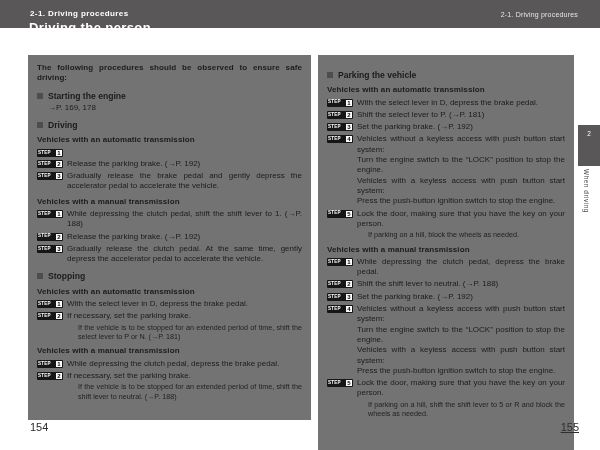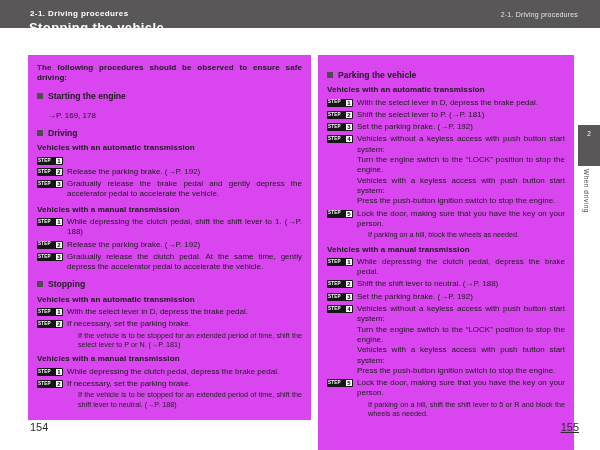--- a/index.html
+++ b/index.html
@@ -5,29 +5,29 @@
   html,body{margin:0;padding:0;background:#fff;}
   body{width:600px;height:450px;overflow:hidden;font-family:"Liberation Sans",sans-serif;-webkit-font-smoothing:antialiased;color:#1c1c1c;position:relative;}
 
   
   .header-bar{position:absolute;left:0;top:0;width:600px;height:28px;background:#595757;color:#fff;}
   .h-section{position:absolute;left:30px;top:9px;font-size:8px;font-weight:bold;letter-spacing:.4px;}
   .h-title{position:absolute;left:29px;top:20px;font-size:13px;font-weight:bold;letter-spacing:.4px;}
   .h-running{position:absolute;right:22px;top:11px;font-size:7px;color:#e6e6e6;letter-spacing:.2px;}
 
   
-  .panel{position:absolute;top:55px;background:#d946ef;box-sizing:border-box;padding:8px 9px 1px 9px;font-size:8px;line-height:10.3px;overflow:hidden;}
+  .panel{position:absolute;top:55px;background:#737373;box-sizing:border-box;padding:8px 9px 1px 9px;font-size:8px;line-height:10.3px;overflow:hidden;}
   .panel.left{left:28px;width:283px;height:365px;}
   .panel.right{left:318px;width:256px;height:432px;}
 
   .blk{margin:0;}
   .intro{font-weight:bold;text-align:justify;letter-spacing:.1px;}
   .heading{font-weight:bold;font-size:8.6px;margin-top:7px;}
   .sq{display:inline-block;width:6px;height:6px;background:#4d4d4d;margin-right:5px;}
-  .ref{margin-left:11px;margin-top:10px;}
+  .ref{margin-left:11px;margin-top:2px;}
   .subheading{font-weight:bold;margin-top:5px;letter-spacing:.1px;}
   .step{display:flex;margin-top:2px;align-items:flex-start;}
   .badge{flex:0 0 26px;width:26px;height:8px;margin-top:1px;background:#161616;color:#fff;display:flex;align-items:center;justify-content:space-between;padding:0 1px;box-sizing:border-box;border-radius:1px;}
   .bw{font-size:4.6px;font-weight:bold;letter-spacing:.2px;}
   .bn{background:#fff;color:#000;font-size:6px;font-weight:bold;width:6px;height:6px;line-height:6px;text-align:center;}
   .sbody{flex:1;margin-left:4px;text-align:justify;}
   .sbody p{margin:0;}
   .note{margin-left:41px;font-size:7.2px;line-height:9.4px;text-align:justify;margin-top:1px;color:#222;}
 
   
@@ -37,21 +37,21 @@
   
   .pn{position:absolute;top:421px;font-size:11px;color:#2e2e2e;}
   .pn-left{left:30px;}
   .pn-right{right:21px;text-decoration:underline;}
 </style>
 </head>
 <body>
 
 <div class="header-bar">
   <div class="h-section">2-1. Driving procedures</div>
-  <div class="h-title">Stopping the vehicle</div>
+  <div class="h-title">Driving the person</div>
   <div class="h-running">2-1. Driving procedures</div>
 </div>
 
 <section class="panel left" id="col-left">
     <div class="blk intro">The following procedures should be observed to ensure safe driving:</div>
     <div class="blk heading"><span class="sq"></span><span>Starting the engine</span></div>
     <div class="blk ref">→P. 169, 178</div>
     <div class="blk heading"><span class="sq"></span><span>Driving</span></div>
     <div class="blk subheading">Vehicles with an automatic transmission</div>
     <div class="blk step">

